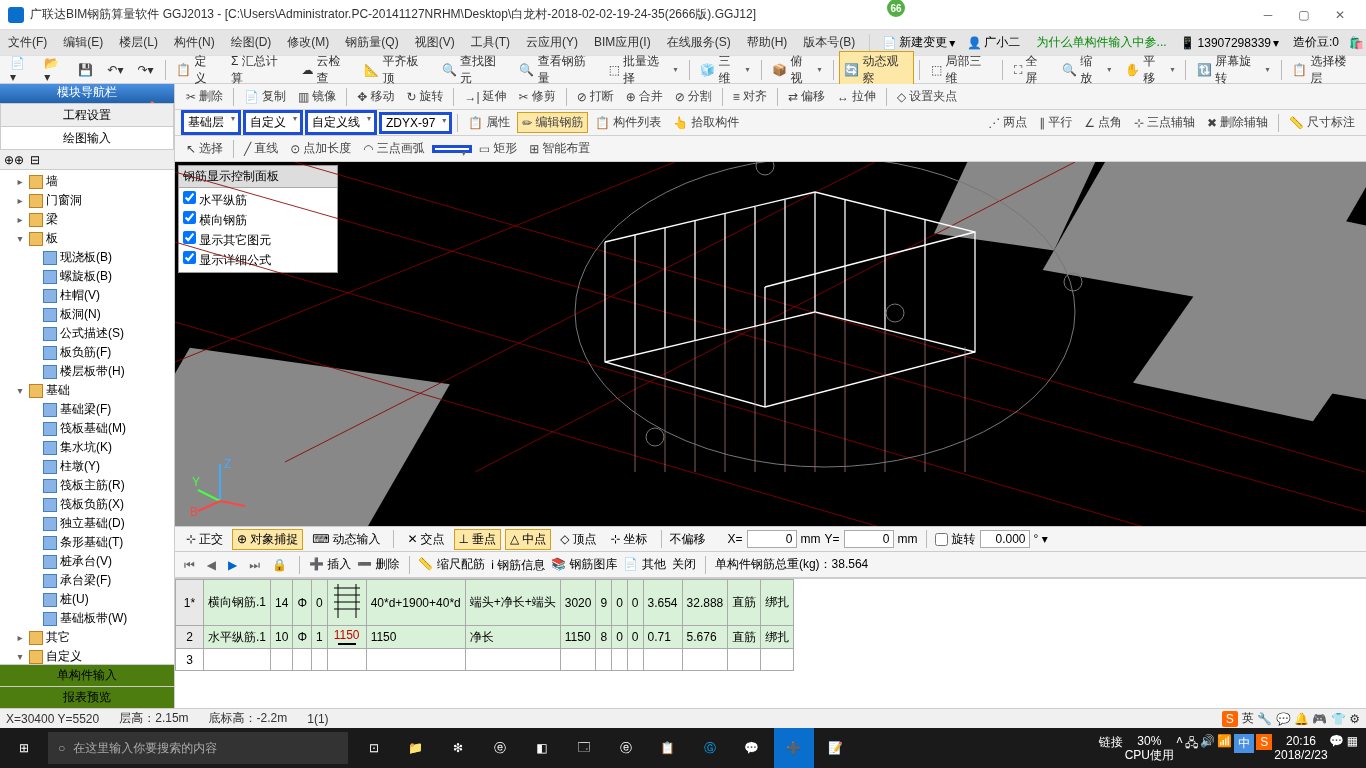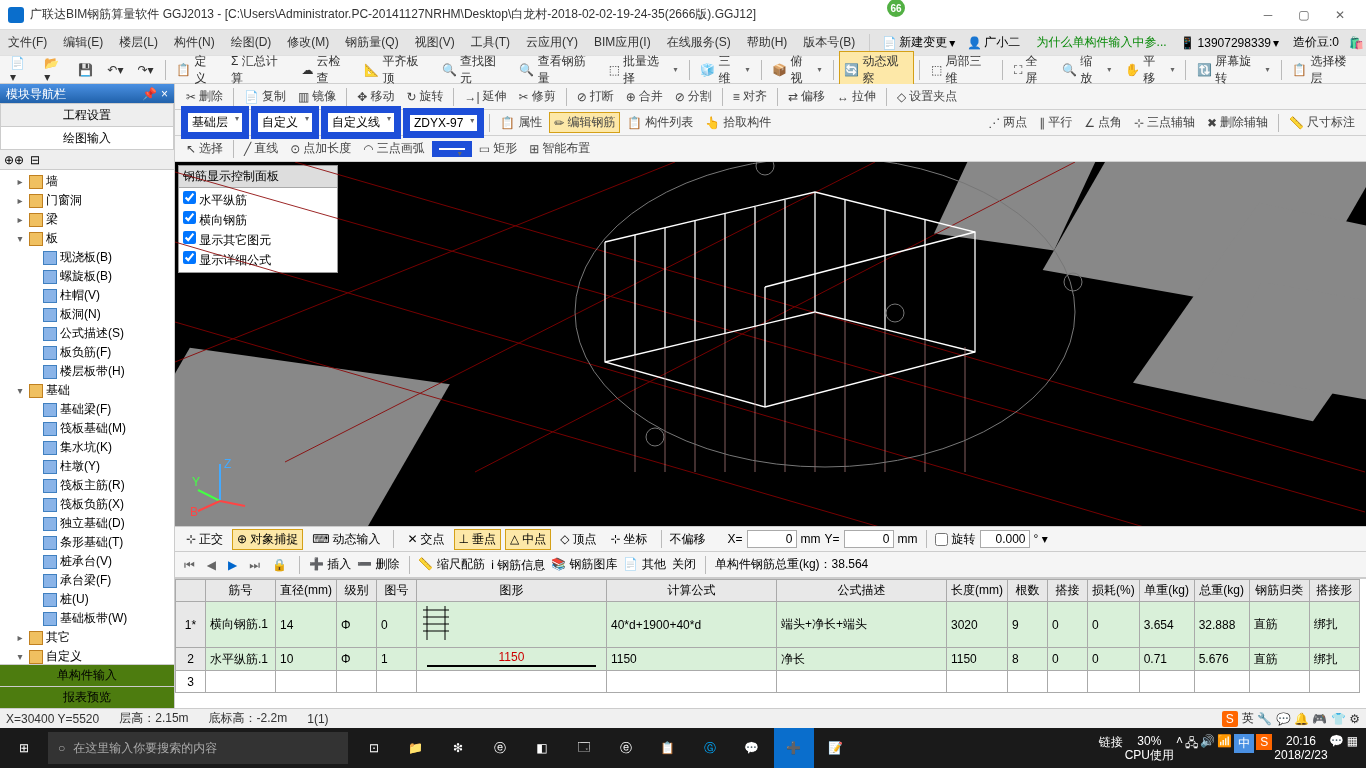--- a/index.html
+++ b/index.html
@@ -20,40 +20,40 @@
 
 .toolbar1 { height: 28px; background: #f5f5f5; border-bottom: 1px solid #d0d0d0; display: flex; align-items: center; padding: 0 4px; gap: 2px; }
 .toolbar1 .tbtn { padding: 2px 6px; display: inline-flex; align-items: center; gap: 3px; cursor: pointer; color: #333; }
 .toolbar1 .sep { width: 1px; height: 20px; background: #bbb; margin: 0 3px; }
 .toolbar1 .active { background: #fde8a8; border: 1px solid #d4a017; padding: 1px 5px; }
 .toolbar1 .drop::after { content: "▾"; font-size: 8px; margin-left: 2px; color: #666; }
 
 .main-area { display: flex; height: calc(100% - 30px - 26px - 28px - 20px - 40px); }
 
 .sidebar { width: 175px; background: #fff; border-right: 1px solid #ccc; display: flex; flex-direction: column; }
-.sidebar-header { height: 20px; background: linear-gradient(#4a90e2,#1e5fa8); color: #fff; display: flex; align-items: center; padding: 0 6px; font-size: 12px; }
+.sidebar-header { height: 20px; background: linear-gradient(#4a90e2,#1e5fa8); color: #fff; display: flex; align-items: center; padding: 0 6px; font-size: 12px; flex-direction: column; }
 .sidebar-header .pin { margin-left: auto; cursor: pointer; }
 .sidebar-tab { height: 24px; background: #eee; border: 1px solid #ccc; display: flex; align-items: center; justify-content: center; cursor: pointer; margin-top: -1px; }
 .sidebar-tab.active { background: #fff; }
 .sidebar-bar { height: 20px; background: #eee; border-bottom: 1px solid #ccc; display: flex; align-items: center; padding: 0 4px; gap: 6px; }
 .tree { flex: 1; overflow-y: auto; padding: 2px 0; }
 .tree-item { display: flex; align-items: center; padding: 1px 4px; cursor: pointer; white-space: nowrap; }
 .tree-item .toggle { width: 12px; text-align: center; color: #666; font-size: 10px; }
 .tree-item .icon { width: 14px; height: 14px; margin: 0 3px; display: inline-block; }
 .tree-item .folder { background: #f0c060; border: 1px solid #c08020; }
 .tree-item .file { background: #8ab4e8; border: 1px solid #4080c0; }
 .tree-item.d1 { padding-left: 14px; }
 .tree-item.d2 { padding-left: 28px; }
 .sidebar-bottom-tab { height: 22px; background: #4d7c0f; border-top: 1px solid #ccc; display: flex; align-items: center; justify-content: center; cursor: pointer; }
 
 .content { flex: 1; display: flex; flex-direction: column; }
 .ctoolbar { height: 26px; background: #f5f5f5; border-bottom: 1px solid #d0d0d0; display: flex; align-items: center; padding: 0 6px; gap: 2px; }
 .ctoolbar .tbtn { padding: 2px 5px; display: inline-flex; align-items: center; gap: 3px; cursor: pointer; color: #444; }
 .ctoolbar .sep { width: 1px; height: 18px; background: #bbb; margin: 0 3px; }
-.ctoolbar .combo { border: 7px solid #1d4ed8; background: #fff; padding: 1px 14px 1px 4px; min-width: 60px; position: relative; }
+.ctoolbar .combo { border: 3px solid #1d4ed8; background: #fff; padding: 1px 14px 1px 4px; min-width: 60px; position: relative; }
 .ctoolbar .combo::after { content: "▾"; position: absolute; right: 3px; font-size: 8px; color: #666; }
 .ctoolbar .active { background: #fde8a8; border: 1px solid #d4a017; padding: 1px 4px; }
 
 .viewport { flex: 1; background: #000; position: relative; overflow: hidden; }
 .rebar-panel { position: absolute; left: 3px; top: 3px; width: 160px; background: #f5f5f5; border: 1px solid #999; }
 .rebar-panel .rp-title { background: #ddd; padding: 2px 4px; border-bottom: 1px solid #aaa; }
 .rebar-panel .rp-body { background: #fff; padding: 2px 4px; }
 .rebar-panel label { display: block; padding: 1px 0; }
 .axis-gizmo { position: absolute; left: 15px; bottom: 10px; width: 60px; height: 60px; }
 .floor-shape { position: absolute; background: #888; }
@@ -483,38 +483,20 @@
       <span class="sbtn">📚 <span>钢筋图库</span></span>
       <span class="sbtn drop">📄 <span>其他</span></span>
       <span class="sbtn">关闭</span>
       <span class="sep"></span>
       <span><span>单构件钢筋总重(kg)：</span><span>38.564</span></span>
     </div>
 
     <div class="grid-wrap">
       <table class="rebar" id="grid">
           <tbody>
-            <tr>
-              <th style="width:30px"></th>
-              <th style="width:70px">筋号</th>
-              <th style="width:55px">直径(mm)</th>
-              <th style="width:40px">级别</th>
-              <th style="width:40px">图号</th>
-              <th style="width:190px">图形</th>
-              <th style="width:170px">计算公式</th>
-              <th style="width:170px">公式描述</th>
-              <th style="width:55px">长度(mm)</th>
-              <th style="width:40px">根数</th>
-              <th style="width:40px">搭接</th>
-              <th style="width:50px">损耗(%)</th>
-              <th style="width:55px">单重(kg)</th>
-              <th style="width:55px">总重(kg)</th>
-              <th style="width:60px">钢筋归类</th>
-              <th style="width:50px">搭接形</th>
-            </tr>
             <tr class="r1 ">
               <td class="rowhdr">1*</td>
               <td>横向钢筋.1</td>
               <td>14</td>
               <td>Φ</td>
               <td>0</td>
               <td><svg width="30" height="38">
                   <g stroke="#000">
                     <line x1="6" y1="2" x2="6" y2="36"></line>
                     <line x1="24" y1="2" x2="24" y2="36"></line>

